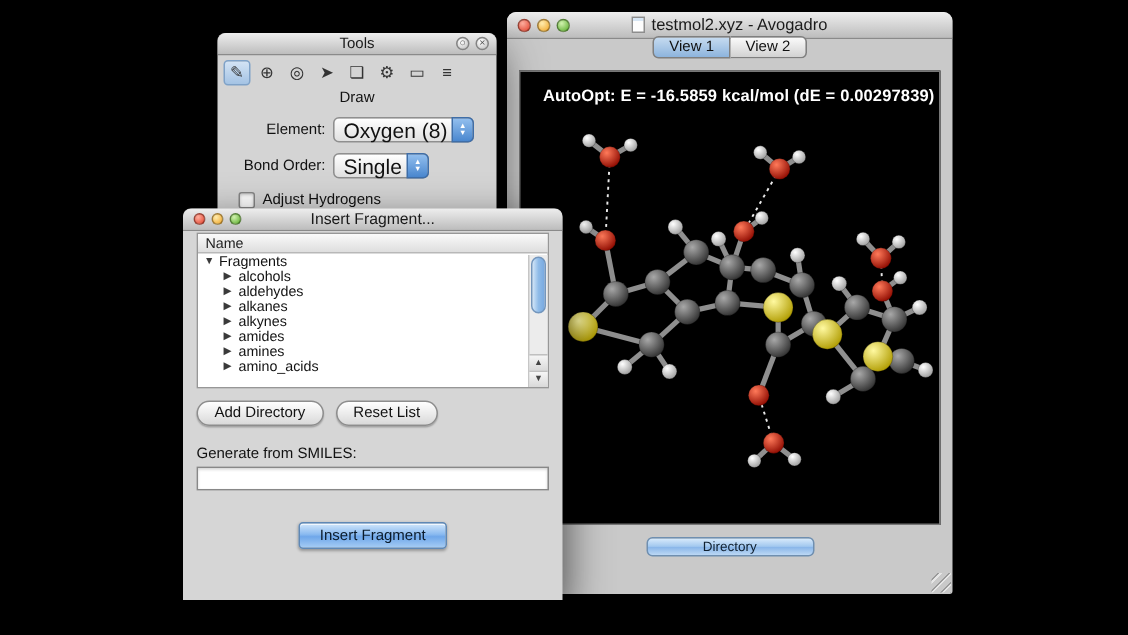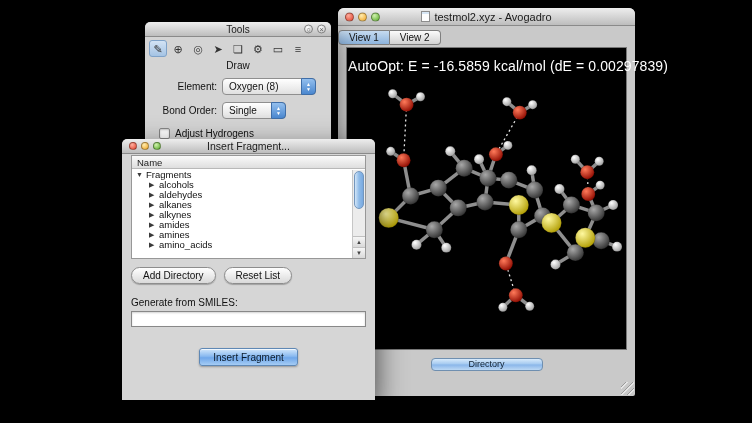--- a/index.html
+++ b/index.html
@@ -24,30 +24,30 @@
   .light.yellow { background:radial-gradient(circle at 35% 30%, #ffedb0, #f0a424); }
   .light.green  { background:radial-gradient(circle at 35% 30%, #d2f2b0, #57ab28); }
   .titlebar .title {
     margin:0 auto; font-size:11px; color:#1a1a1a; display:flex; align-items:center; gap:4px;justify-content:flex-end;
   }
   .titlebar.small .title { font-size:10px; }
   .doc-icon { display:inline-block; width:9px; height:11px; background:#fdfdfd; border:1px solid #8d8d8d;
     box-shadow:inset 0 2px 0 #d7e6f4; }
   
   .main-window { left:338px; top:8px; width:297px; height:388px; background:#c9c9c9; }
-  .tabbar { position:absolute; top:22px; left:0; right:0; display:flex; justify-content:flex-start; }
+  .tabbar { position:absolute; top:16px; left:0; right:0; display:flex; justify-content:center; }
   .tab { font-size:10px; padding:1px 10px; border:1px solid #7f7f7f;
     background:linear-gradient(#fbfbfb,#d2d2d2); color:#111; height:15px; }
   .tab.active { background:linear-gradient(#c6dbf0,#8db4dd); }
   .tab:first-child { border-radius:4px 0 0 4px; }
   .tab:last-child { border-radius:0 4px 4px 0; border-left:none; }
   .glview { position:absolute; left:8px; top:39px; width:281px; height:303px;
     background:#000; border:1px solid #777; }
   .glview svg { position:absolute; left:0; top:0; }
-  .gl-overlay { position:absolute; left:1px; top:10px; color:#fff; font-size:14px; font-weight:normal;
+  .gl-overlay { position:absolute; left:15px; top:10px; color:#fff; font-size:11px; font-weight:bold;
     letter-spacing:.1px; white-space:nowrap; }
   .messages-row { position:absolute; top:350px; left:0; right:0; display:flex; justify-content:center; }
   .messages-btn { width:112px; height:13px; font-size:9px; line-height:11px; color:#102030;
     border:1px solid #6f8fb0; border-radius:4px; padding:0;
     background:linear-gradient(#d8eafb, #a2c8ef 48%, #88b5e9 52%, #bcd8f4);
     font-family:"Liberation Sans",sans-serif; }
   .resize-grip { position:absolute; right:1px; bottom:1px; width:13px; height:13px;
     background:repeating-linear-gradient(135deg, transparent 0 3px, #9a9a9a 3px 4px, #e6e6e6 4px 5px); }
   
   .tools-window { left:145px; top:22px; width:186px; height:230px; background:#d4d4d4; border-radius:5px 5px 0 0; }
@@ -60,21 +60,21 @@
     border-radius:3px; border:1px solid transparent; }
   .tool-btn.selected { background:linear-gradient(#d3e3f4,#a4c3e4); border:1px solid #7fa2c8; }
   .section-title { text-align:center; font-size:10px; margin-top:2px; color:#111; }
   .form-row { display:flex; align-items:center; margin:7px 8px 0; font-size:10px; }
   .form-row label { width:64px; text-align:right; margin-right:5px; }
   .popup { height:17px; position:relative; display:flex; align-items:center;
     border:1px solid #8f8f8f; border-radius:4px; background:linear-gradient(#ffffff,#e0e0e0);
     padding:0 18px 0 6px; }
   .popup.w-element { width:94px; }
   .popup.w-bond { width:64px; }
-  .popup-text { font-size:10px; white-space:nowrap; }
+  .popup-text { font-size:14px; white-space:nowrap; }
   .popup-widget { position:absolute; right:-1px; top:-1px; bottom:-1px; width:15px;
     border-radius:0 4px 4px 0; border:1px solid #3f6ea8;
     background:linear-gradient(#93bfee,#4a87cf);
     display:flex; flex-direction:column; align-items:center; justify-content:center;
     color:#fff; font-size:5px; line-height:4.5px; }
   .check-row { display:flex; align-items:center; gap:5px; margin:9px 8px 0 14px; font-size:10px; }
   .checkbox { width:11px; height:11px; background:#fff; border:1px solid #868686; border-radius:2px;
     box-shadow:inset 0 1px 2px rgba(0,0,0,.22); }
   
   .fragment-dialog { left:122px; top:139px; width:253px; height:261px; background:#d6d6d6; border-radius:5px 5px 0 0; }

